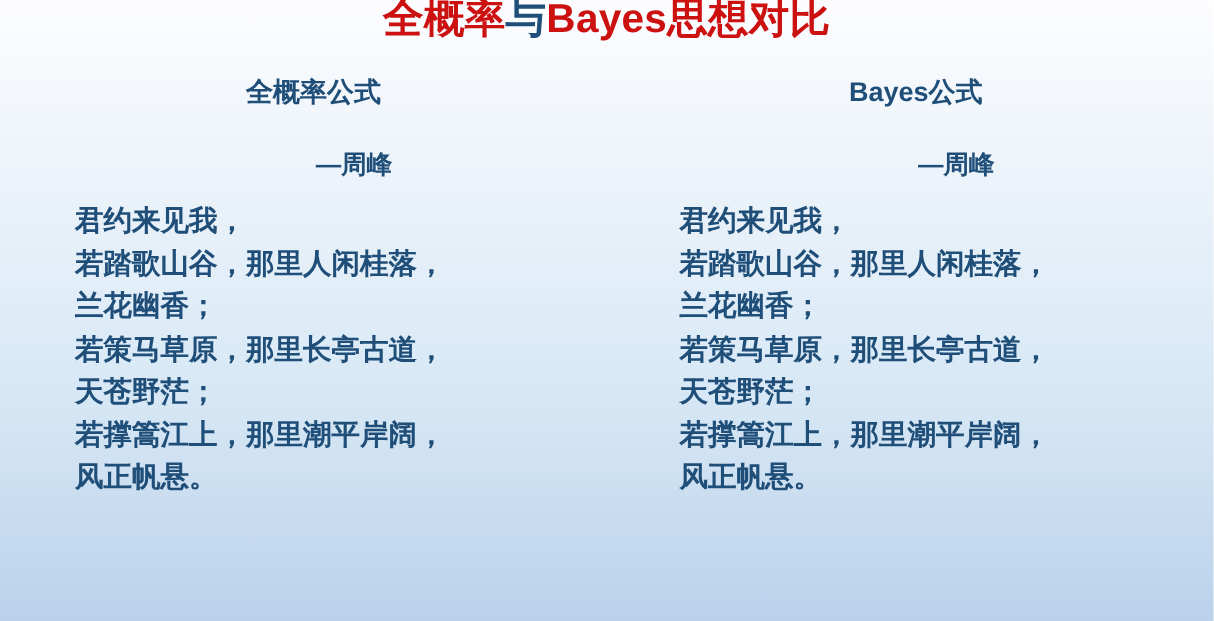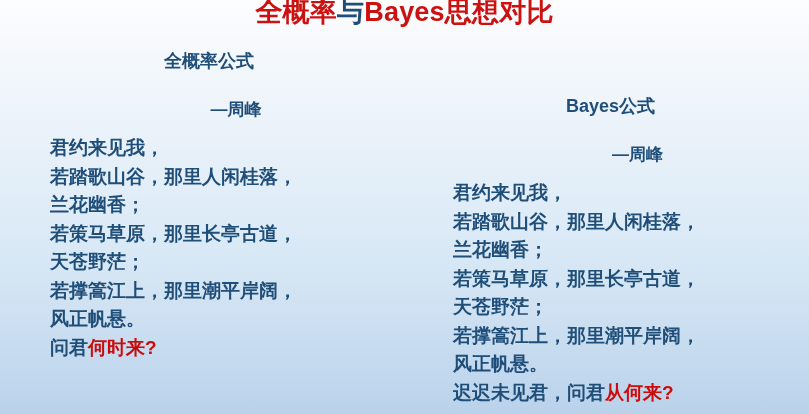--- a/index.html
+++ b/index.html
@@ -73,21 +73,21 @@
   .col-heading {
     font-size: 18px;
     font-weight: bold;
     color: #1f4e79;
     text-align: center;
     line-height: 1.0;
     margin: 0;
     white-space: nowrap;
   }
   .column.left  .col-heading { margin-left: -30px; }
-  .column.right .col-heading { margin-left: -32px; margin-top: 45px; }
+  .column.right .col-heading { margin-left: -32px; }
 
   .col-author {
     font-size: 17px;
     font-weight: bold;
     color: #1f4e79;
     text-align: center;
     line-height: 1.0;
     margin: 31px 0 0 0;
     white-space: nowrap;
   }
@@ -126,33 +126,31 @@
       <div class="col-heading">全概率公式</div>
       <div class="col-author">—周峰</div>
       <div class="poem">
         <div class="poem-line"><span>君约来见我，</span><span class="hl"></span></div>
         <div class="poem-line"><span>若踏歌山谷，那里人闲桂落，</span><span class="hl"></span></div>
         <div class="poem-line"><span>兰花幽香；</span><span class="hl"></span></div>
         <div class="poem-line"><span>若策马草原，那里长亭古道，</span><span class="hl"></span></div>
         <div class="poem-line"><span>天苍野茫；</span><span class="hl"></span></div>
         <div class="poem-line"><span>若撑篙江上，那里潮平岸阔，</span><span class="hl"></span></div>
         <div class="poem-line"><span>风正帆悬。</span><span class="hl"></span></div>
-        <div class="poem-line"><span>问君</span><span class="hl">何时来?</span></div>
       </div>
     </div>
 
     <div class="column right">
       <div class="col-heading">Bayes公式</div>
       <div class="col-author">—周峰</div>
       <div class="poem">
         <div class="poem-line"><span>君约来见我，</span><span class="hl"></span></div>
         <div class="poem-line"><span>若踏歌山谷，那里人闲桂落，</span><span class="hl"></span></div>
         <div class="poem-line"><span>兰花幽香；</span><span class="hl"></span></div>
         <div class="poem-line"><span>若策马草原，那里长亭古道，</span><span class="hl"></span></div>
         <div class="poem-line"><span>天苍野茫；</span><span class="hl"></span></div>
         <div class="poem-line"><span>若撑篙江上，那里潮平岸阔，</span><span class="hl"></span></div>
         <div class="poem-line"><span>风正帆悬。</span><span class="hl"></span></div>
-        <div class="poem-line"><span>迟迟未见君，问君</span><span class="hl">从何来?</span></div>
       </div>
     </div>
 
   </div>
 </div>
 
 </body></html>

